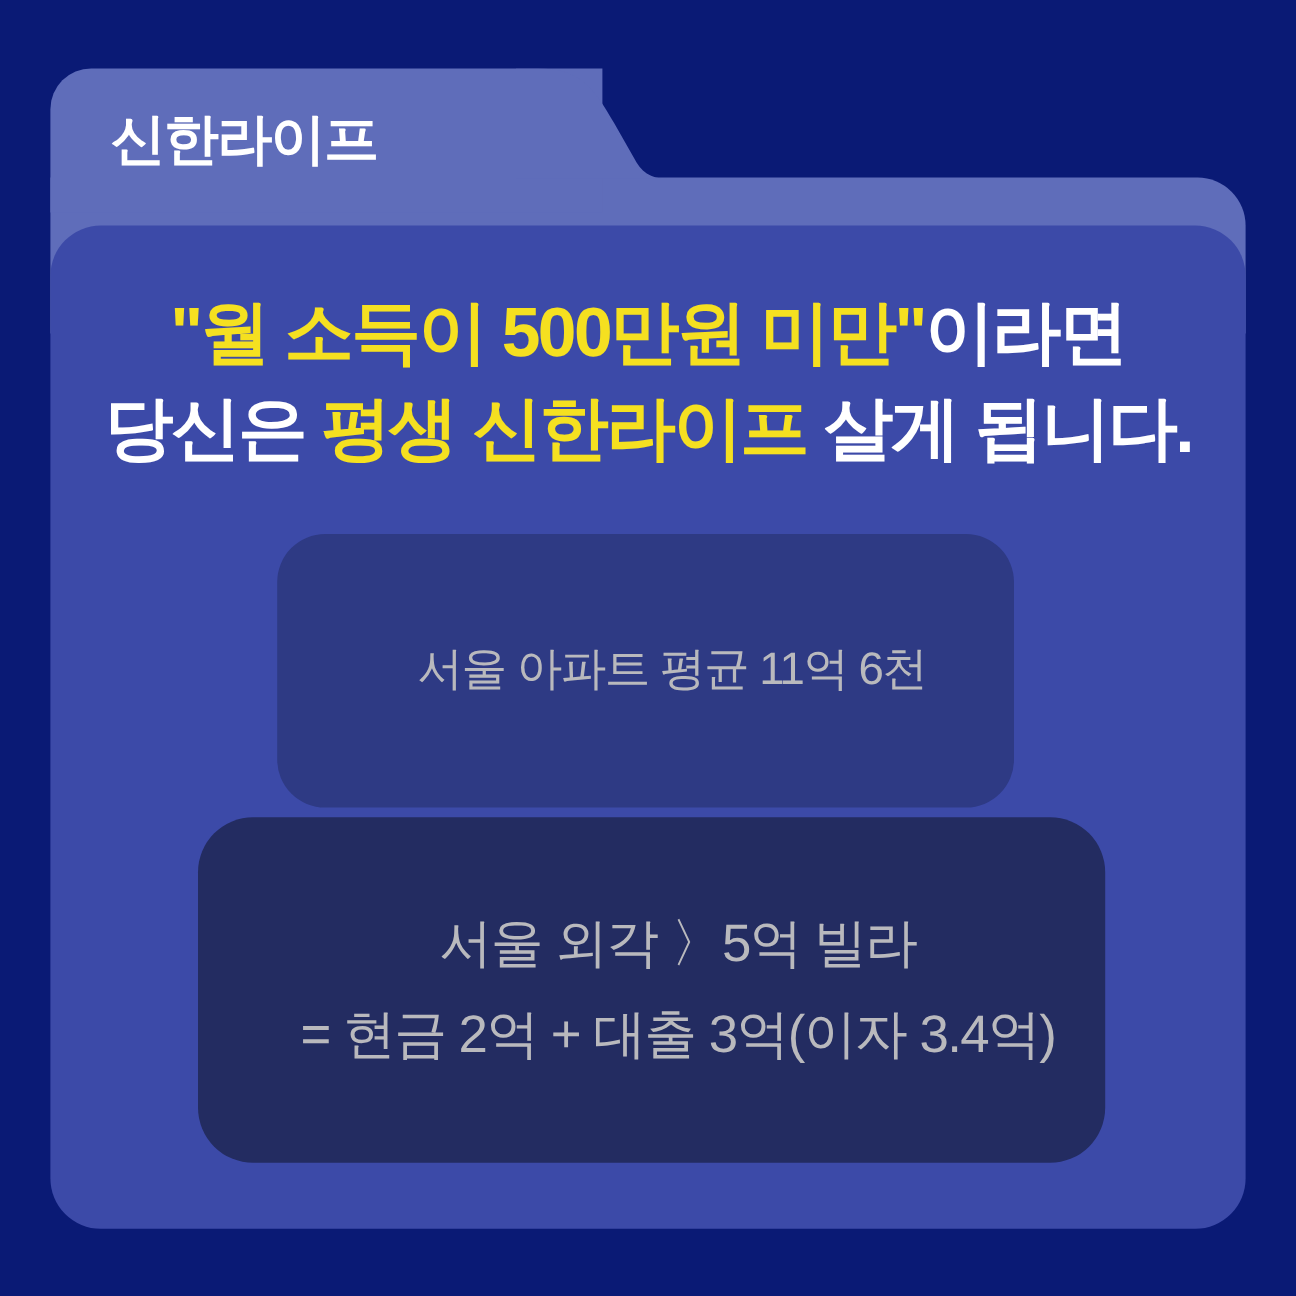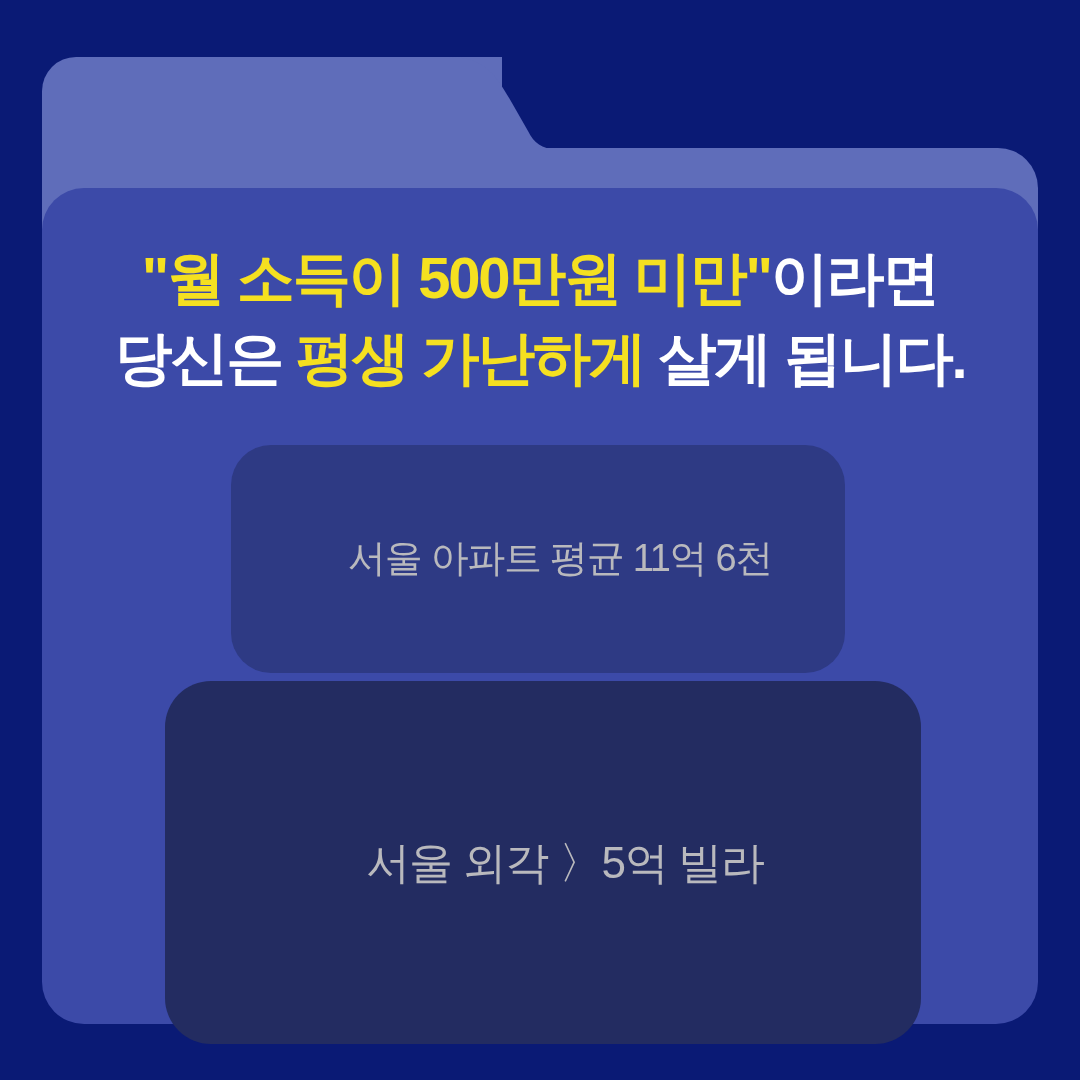--- a/index.html
+++ b/index.html
@@ -120,21 +120,21 @@
     border-radius: 40px;
     font-size: 38px;
     line-height: 1.62;
     z-index: 4;
   }
 
   #card-2 {
     left: 165px;
     top: 681px;
     width: 756px;
-    height: 363px;
+    height: 288px;
     background: #232c61;
     border-radius: 46px;
     font-size: 44px;
     line-height: 1.72;
     z-index: 5;
   }
 </style>
 </head>
 <body>
 
@@ -144,31 +144,33 @@
 
   <div class="folder-tab"></div>
   <div class="folder-tab-slope">
     <svg width="150" height="92" viewBox="0 0 150 92" xmlns="http://www.w3.org/2000/svg">
       <path d="M0,0 L18,0 C52,0 64,14 82,46 L98,74 C104,86 112,92 126,92 L0,92 Z" fill="#5f6dba"></path>
     </svg>
   </div>
 
   <div class="folder-body"></div>
 
+  <div class="logo">신한라이프</div>
 
   <div class="headline">
     <span class="hl-line">
       <span class="hl-accent">"월 소득이 500만원 미만"</span><span>이라면</span>
     </span>
     <span class="hl-line">
-      <span>당신은 </span><span class="hl-accent">평생 가난하게</span><span> 살게 됩니다.</span>
+      <span>당신은 </span><span class="hl-accent">평생 신한라이프</span><span> 살게 됩니다.</span>
     </span>
   </div>
 
   <div class="info-card" id="card-1">
     <span class="card-line">서울 아파트  평균 11억 6천</span>
   </div>
 
   <div class="info-card" id="card-2">
     <span class="card-line">서울 외각 〉5억 빌라</span>
+    <span class="card-line">= 현금 2억 + 대출 3억(이자 3.4억)</span>
   </div>
 
 </div>
 
 </body></html>

